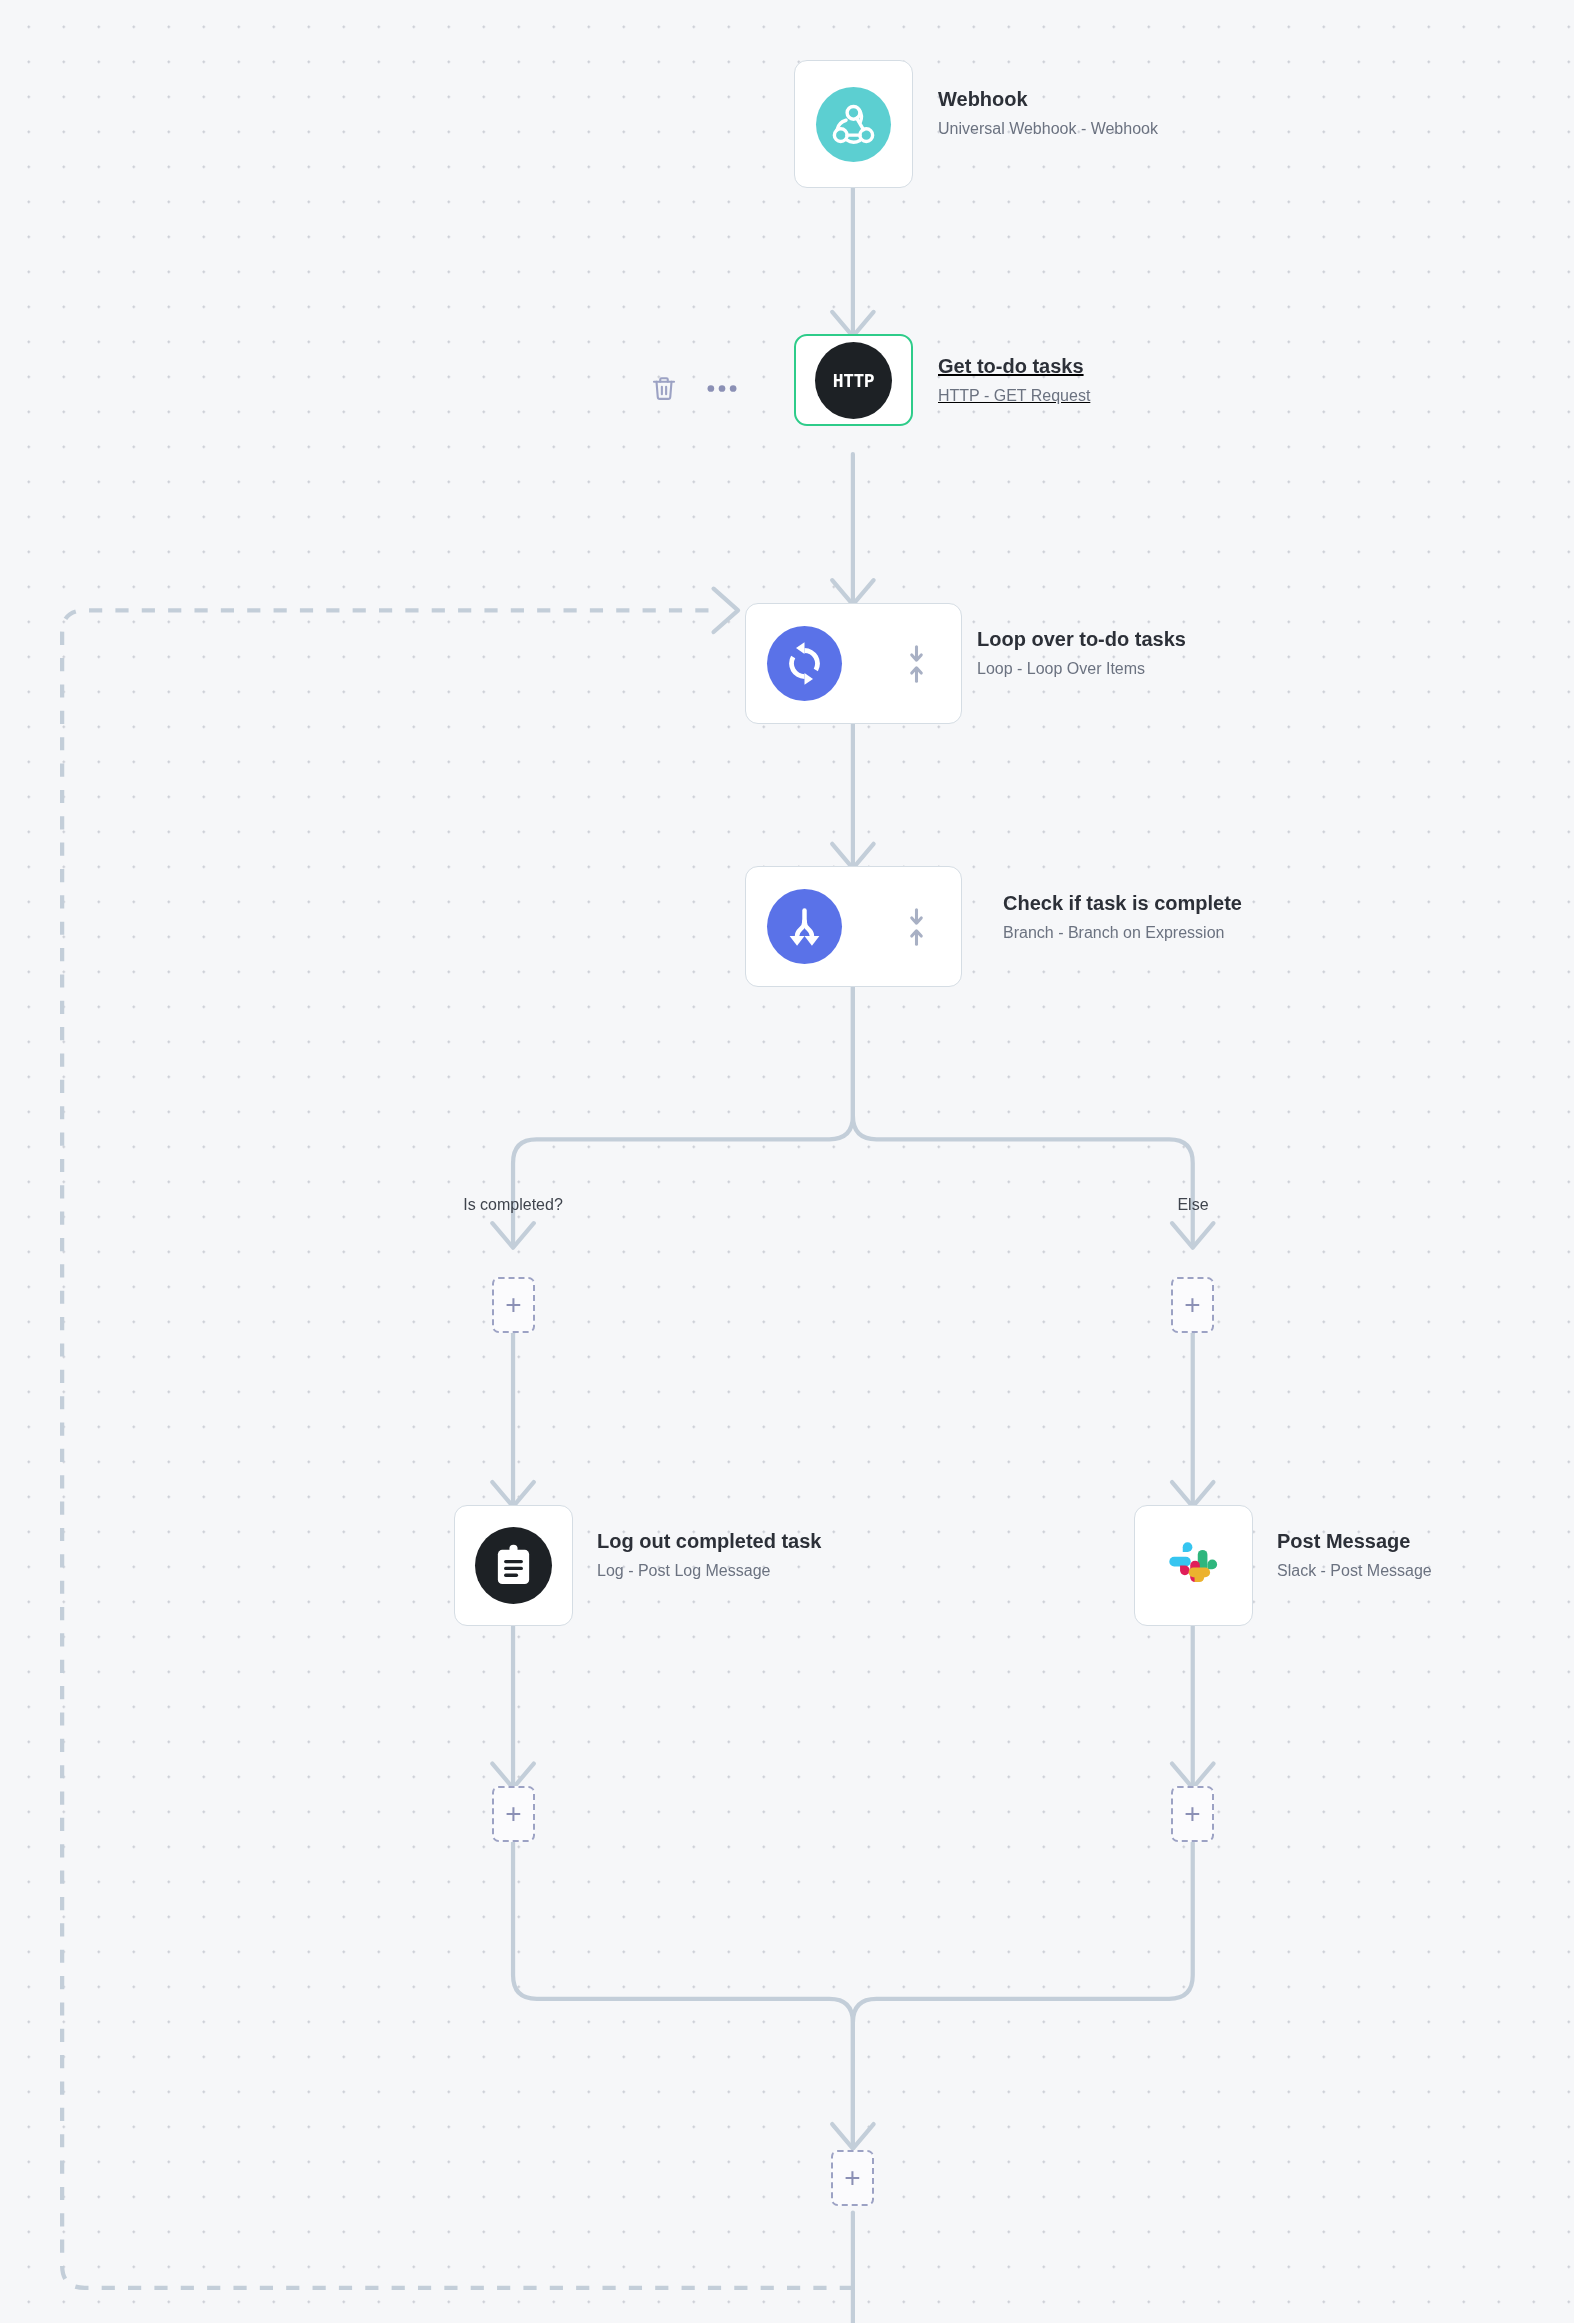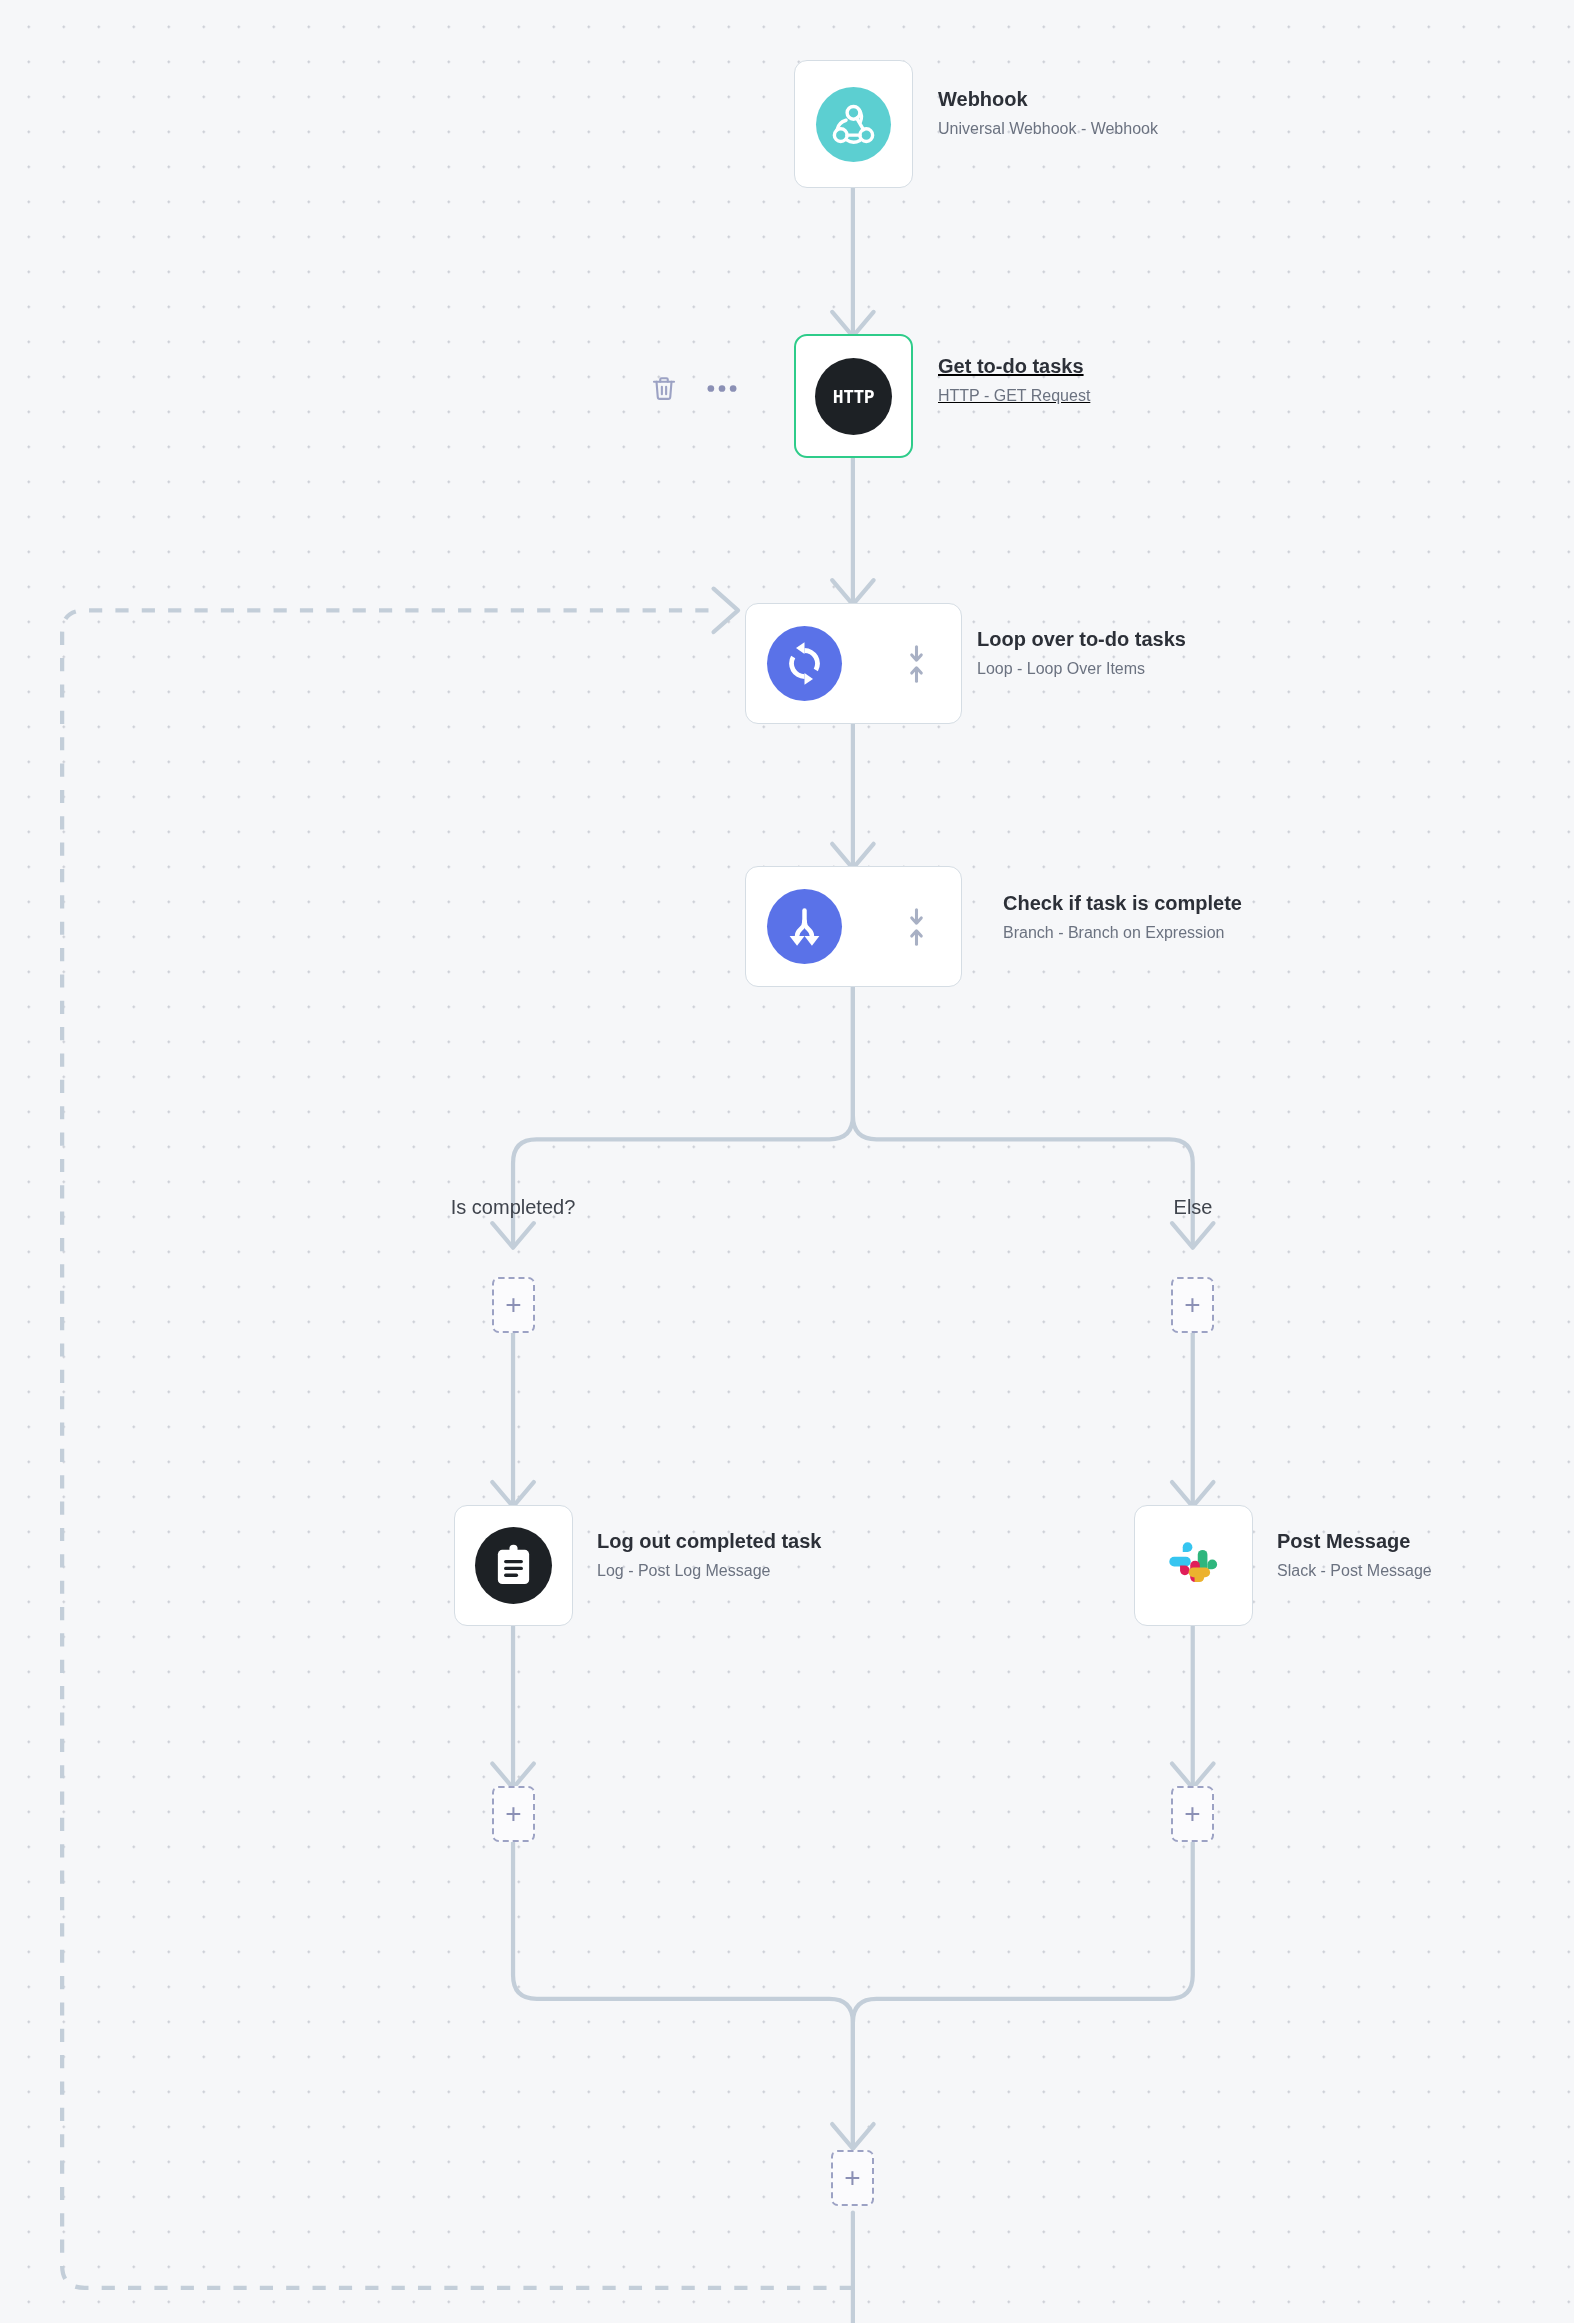--- a/index.html
+++ b/index.html
@@ -73,21 +73,21 @@
     margin-bottom: 12.2px;
   }
   .label .subtitle {
     font-size: 16px;
     font-weight: normal;
     color: #6b7280;
     display: block;
   }
   .branch-label {
     position: absolute;
-    font-size: 20px;
+    font-size: 16px;
     color: #3f444d;
     white-space: nowrap;
     transform: translateX(-50%);
   }
   .plus-node {
     position: absolute;
     width: 43px;
     height: 56px;
     border: 2.8px dashed #9ca2c4;
     border-radius: 6.6px;
@@ -235,21 +235,21 @@
       <svg width="32" height="13" viewBox="0 0 34 14" xmlns="http://www.w3.org/2000/svg">
         <g fill="#8b90b5">
           <circle cx="5" cy="7" r="3.6"></circle>
           <circle cx="17" cy="7" r="3.6"></circle>
           <circle cx="29" cy="7" r="3.6"></circle>
         </g>
       </svg>
     </div>
   </div>
 
-  <div class="node selected" style="left:794px; top:334px; width:119px; height:124px;">
+  <div class="node selected" style="left:794px; top:334px; width:119px; height:92px;">
     <div class="node-icon" style="background:#1d2125; width:77px; height:77px;">
       <span class="http-badge">HTTP</span>
     </div>
   </div>
   <div class="label" style="left:938px; top:356px;text-decoration:underline;">
     <span class="title">Get to-do tasks</span>
     <span class="subtitle">HTTP - GET Request</span>
   </div>
 
   <div class="node wide" style="left:745px; top:603px; width:217px; height:121px;">

